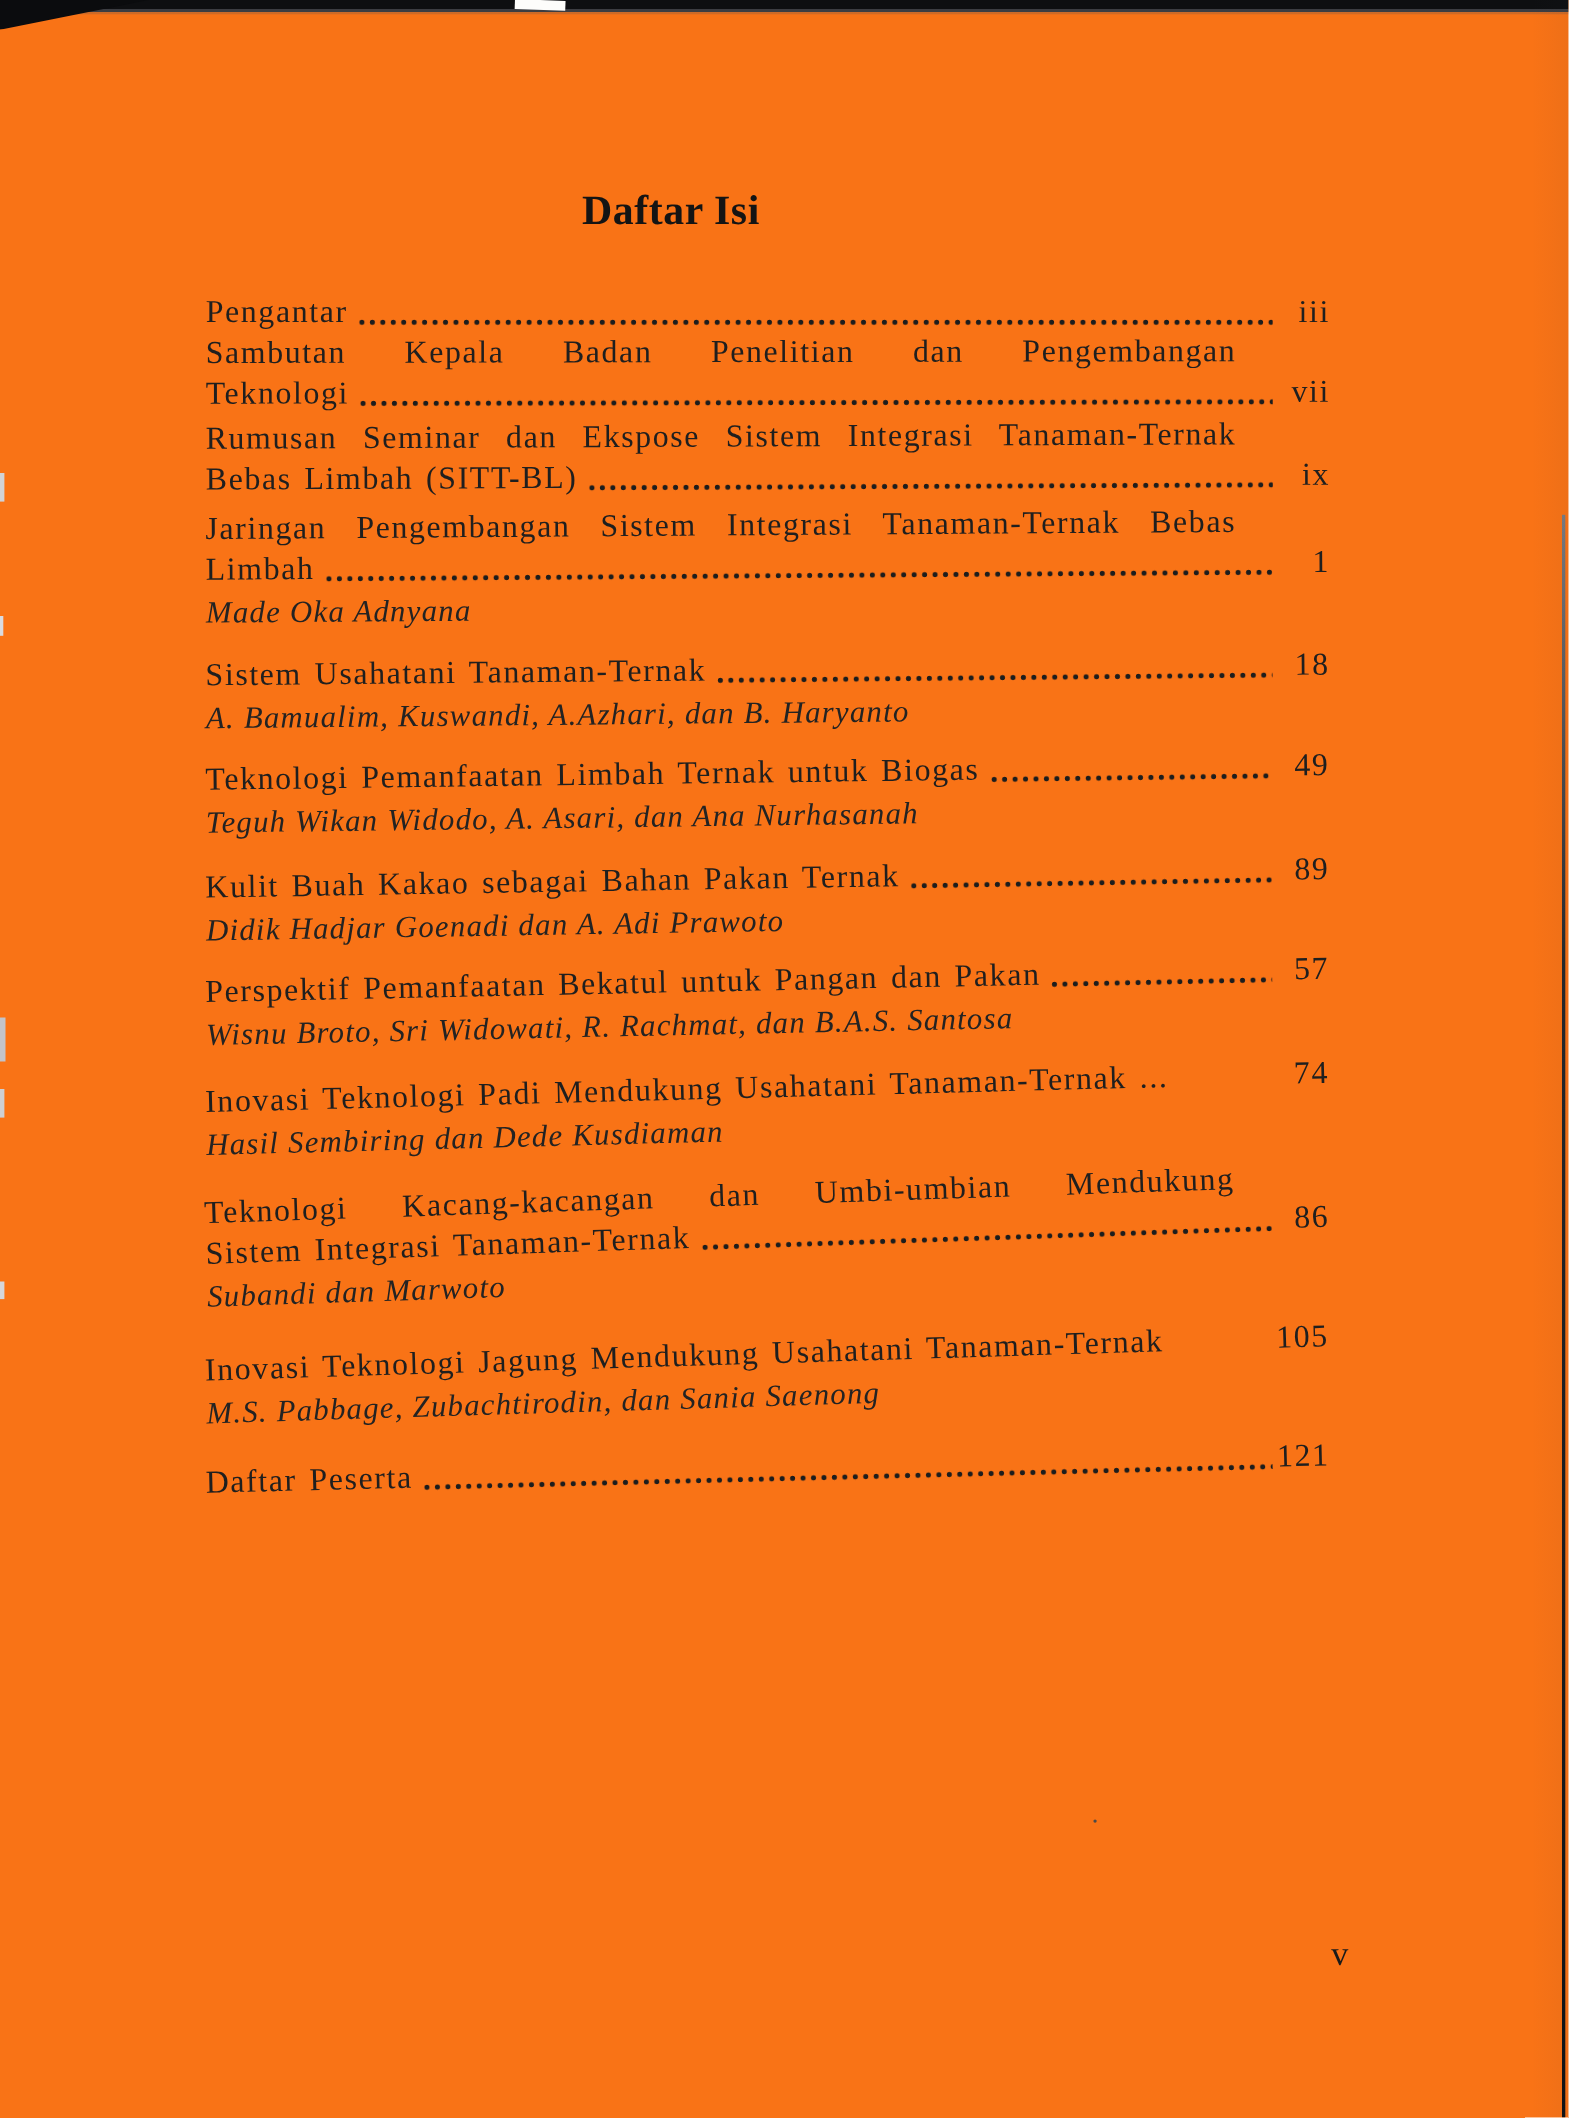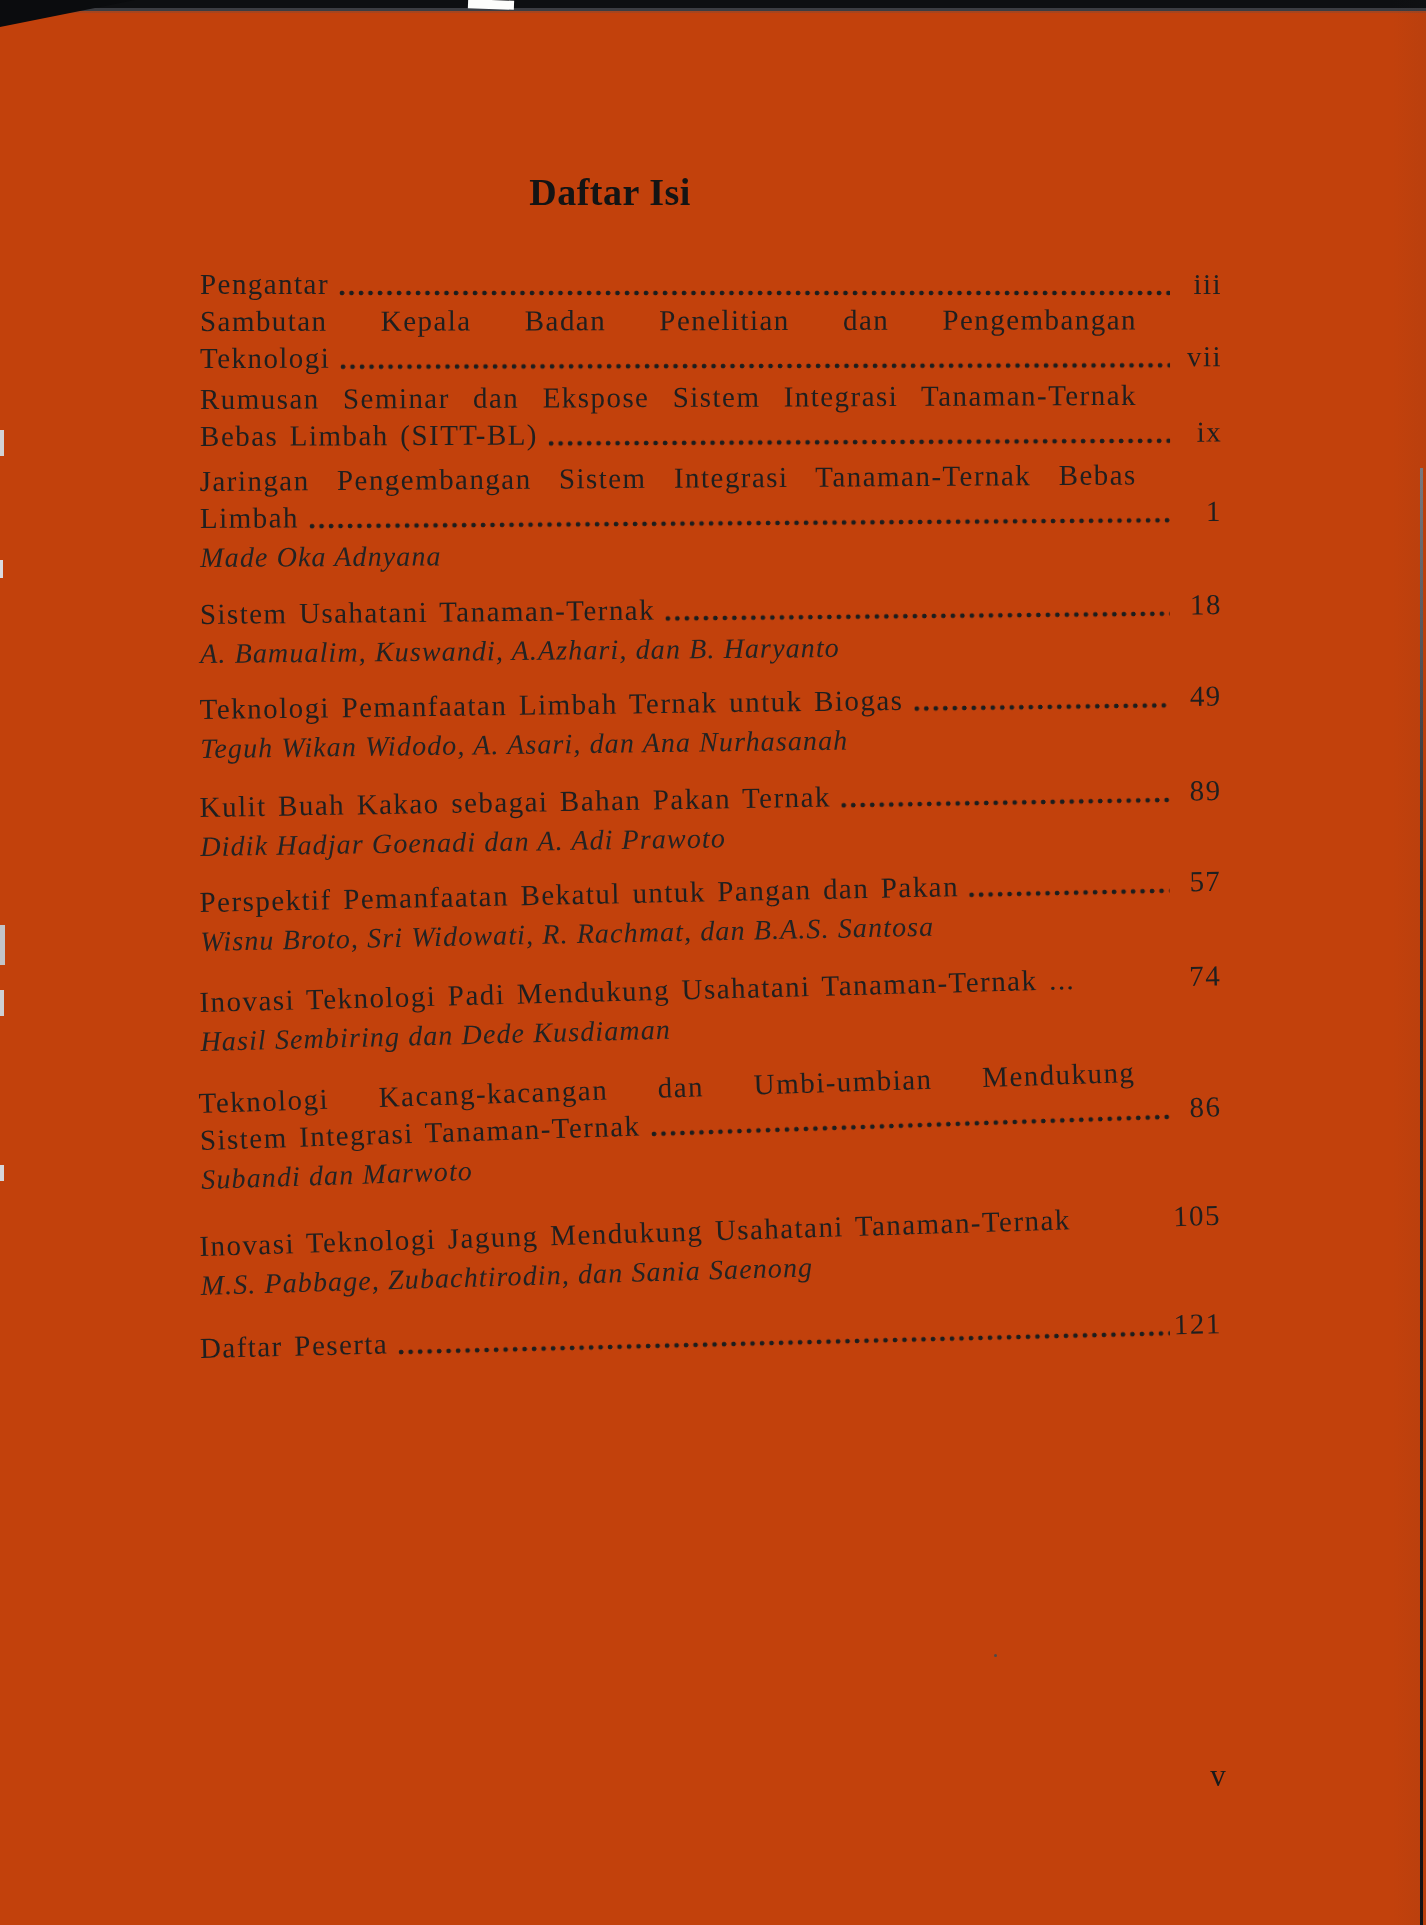--- a/index.html
+++ b/index.html
@@ -11,21 +11,21 @@
     width: 1426px;
     height: 1925px;
     position: relative;
     overflow: hidden;
     font-family: "Liberation Serif", "DejaVu Serif", serif;
     color: #1f1f1f;
   }
   .page {
     position: absolute;
     inset: 0;
-    background: #c2410c;
+    background: #f97316;
     text-decoration: underline;
   }
   
   .scan-bar-top {
     position: absolute;
     left: 0; top: 0;
     width: 1426px; height: 13px;
     background: linear-gradient(to bottom, #0e0f11 0 8px, #3c3d42 8px 11px, rgba(80,80,86,0.25) 11px 13px);
   }
   .scan-corner {
@@ -69,21 +69,21 @@
     margin: 0;
     text-align: center;
     font-size: 38px;
     font-weight: 700;
     letter-spacing: 0.5px;
     color: #141414;
   }
 
   .toc {
     position: absolute;
-    left: 200px; top: 0;
+    left: 187px; top: 0;
     width: 1022px; height: 100%;
   }
   .entry {
     position: absolute;
     left: 0; width: 1022px;
     transform-origin: 0 50%;
   }
   .line {
     display: flex;
     align-items: baseline;

